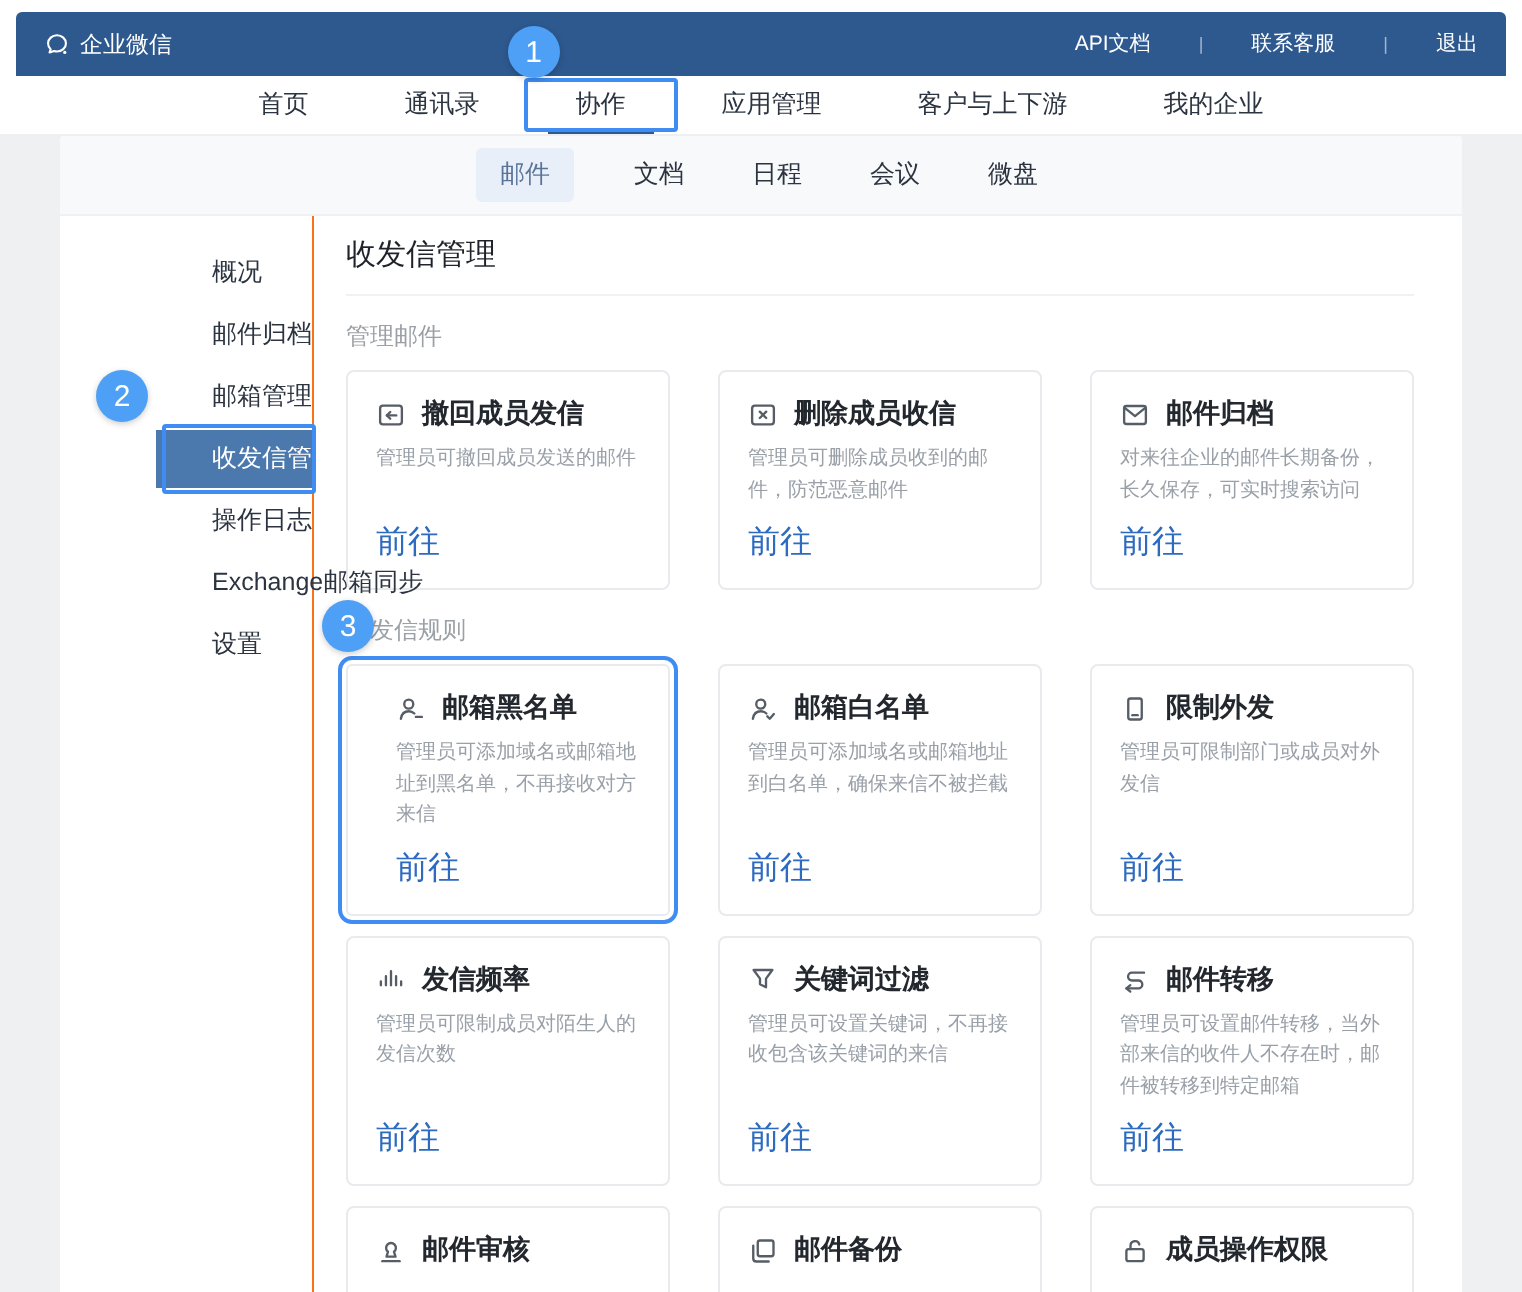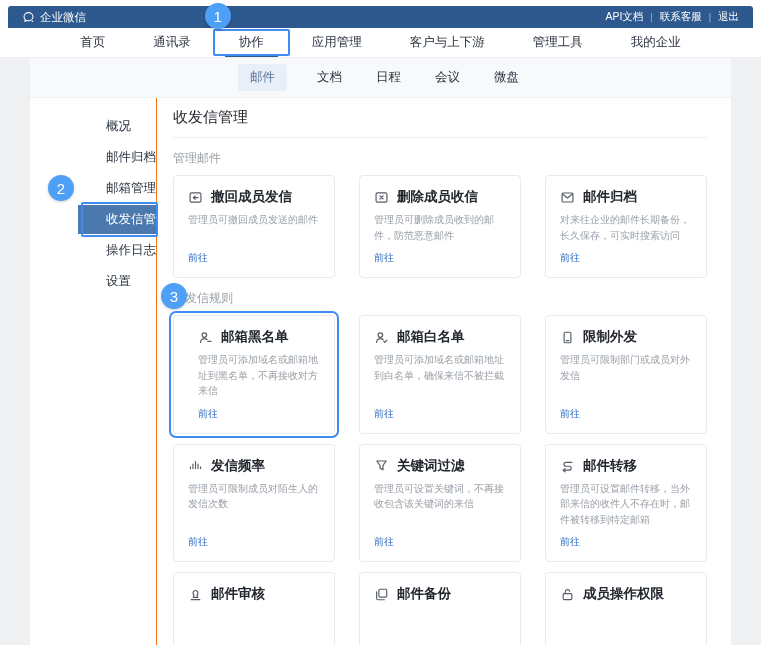--- a/index.html
+++ b/index.html
@@ -3,27 +3,27 @@
 <meta charset="utf-8">
 <style>
   * { margin:0; padding:0; box-sizing:border-box; }
   html,body { width:761px; height:646px; overflow:hidden; }
   body {
     font-family:"Liberation Sans","DejaVu Sans",sans-serif;
     background:#ffffff; position:relative; color:#2b3440;
   }
   
   .topbar {
-    margin:6px 8px 0 8px; height:22px; background:#2e598f;
+    margin:6px 8px 0 8px; height:32px; background:#2e598f;
     border-radius:3px 3px 0 0; display:flex; align-items:center;
     justify-content:space-between; padding:0 14px; color:#fff;text-align:center;
   }
   .brand { display:flex; align-items:center; gap:5px; font-size:11.5px; }
   .brand svg { display:block; }
-  .topbar-links { display:flex; align-items:center; gap:7px; font-size:10.5px; }
+  .topbar-links { display:flex; align-items:center; gap:24px; font-size:10.5px; }
   .tb-link { color:#fff; text-decoration:none; cursor:pointer; }
   .tb-sep { opacity:.55; font-size:9px; }
   
   .navbar {
     height:30px; background:#fff; display:flex; justify-content:center;
     gap:24px; border-bottom:1px solid #edeff2;
   }
   .nav-item {
     position:relative; display:flex; align-items:center; height:100%;
     padding:0 12px; font-size:12.5px; color:#2b3440; cursor:pointer; white-space:nowrap;
@@ -87,21 +87,21 @@
     display:flex; flex-direction:column; background:#fff;
   }
   .grid-first .card { min-height:96px; }
   .grid-rules .card { min-height:106px; }
   .card.highlighted { outline:2px solid #3f8cf3; outline-offset:2px; border-radius:3px;padding-left:24px; }
   .card-head { display:flex; align-items:center; gap:8px; }
   .card-icon { display:flex; align-items:center; }
   .card-title { font-size:13.5px; font-weight:600; color:#23272e; }
   .card-desc { margin-top:6px; font-size:10px; line-height:1.55; color:#99a0a8; }
   .card-go {
-    margin-top:auto; padding-top:8px; font-size:10px; color:#2d6bc0;
+    margin-top:auto; padding-top:8px; font-size:16px; color:#2d6bc0;
     text-decoration:none; cursor:pointer; width:max-content;
   }
 </style>
 </head>
 <body>
 
 <div class="topbar">
   <div class="brand">
     <span>
       <svg viewBox="0 0 16 16" width="13" height="13" fill="none" stroke="#ffffff" stroke-width="1.3" stroke-linecap="round" stroke-linejoin="round">
@@ -132,43 +132,41 @@
       <span>协作</span>
       <span class="anno-badge">1</span>
     </div>
     <div class="nav-item">
       <span>应用管理</span>
     </div>
     <div class="nav-item">
       <span>客户与上下游</span>
     </div>
     <div class="nav-item">
-      <span>管理工具</span>
-    </div>
-    <div class="nav-item">
       <span>我的企业</span>
     </div>
   </div>
 
 <div class="content">
   <div class="panel">
     <div class="tabstrip">
         <div class="tab active">邮件</div>
         <div class="tab">文档</div>
         <div class="tab">日程</div>
         <div class="tab">会议</div>
         <div class="tab">微盘</div>
       </div>
     <div class="panel-body">
       <div class="sidebar">
           <div class="side-item"><span>概况</span></div>
           <div class="side-item"><span>邮件归档</span></div>
           <div class="side-item"><span>邮箱管理</span></div>
           <div class="side-item active"><span class="anno-box"></span><span>收发信管理</span><span class="anno-badge">2</span></div>
           <div class="side-item"><span>操作日志</span></div>
+          <div class="side-item"><span>Exchange邮箱同步</span></div>
           <div class="side-item"><span>设置</span></div>
         </div>
       <div class="main">
         <div class="page-title">收发信管理</div>
         <div>
             <div class="section-label"><span>管理邮件</span></div>
             <div class="card-grid grid-first">
               <div class="card">
                 <div class="card-head">
                   <span class="card-icon">

